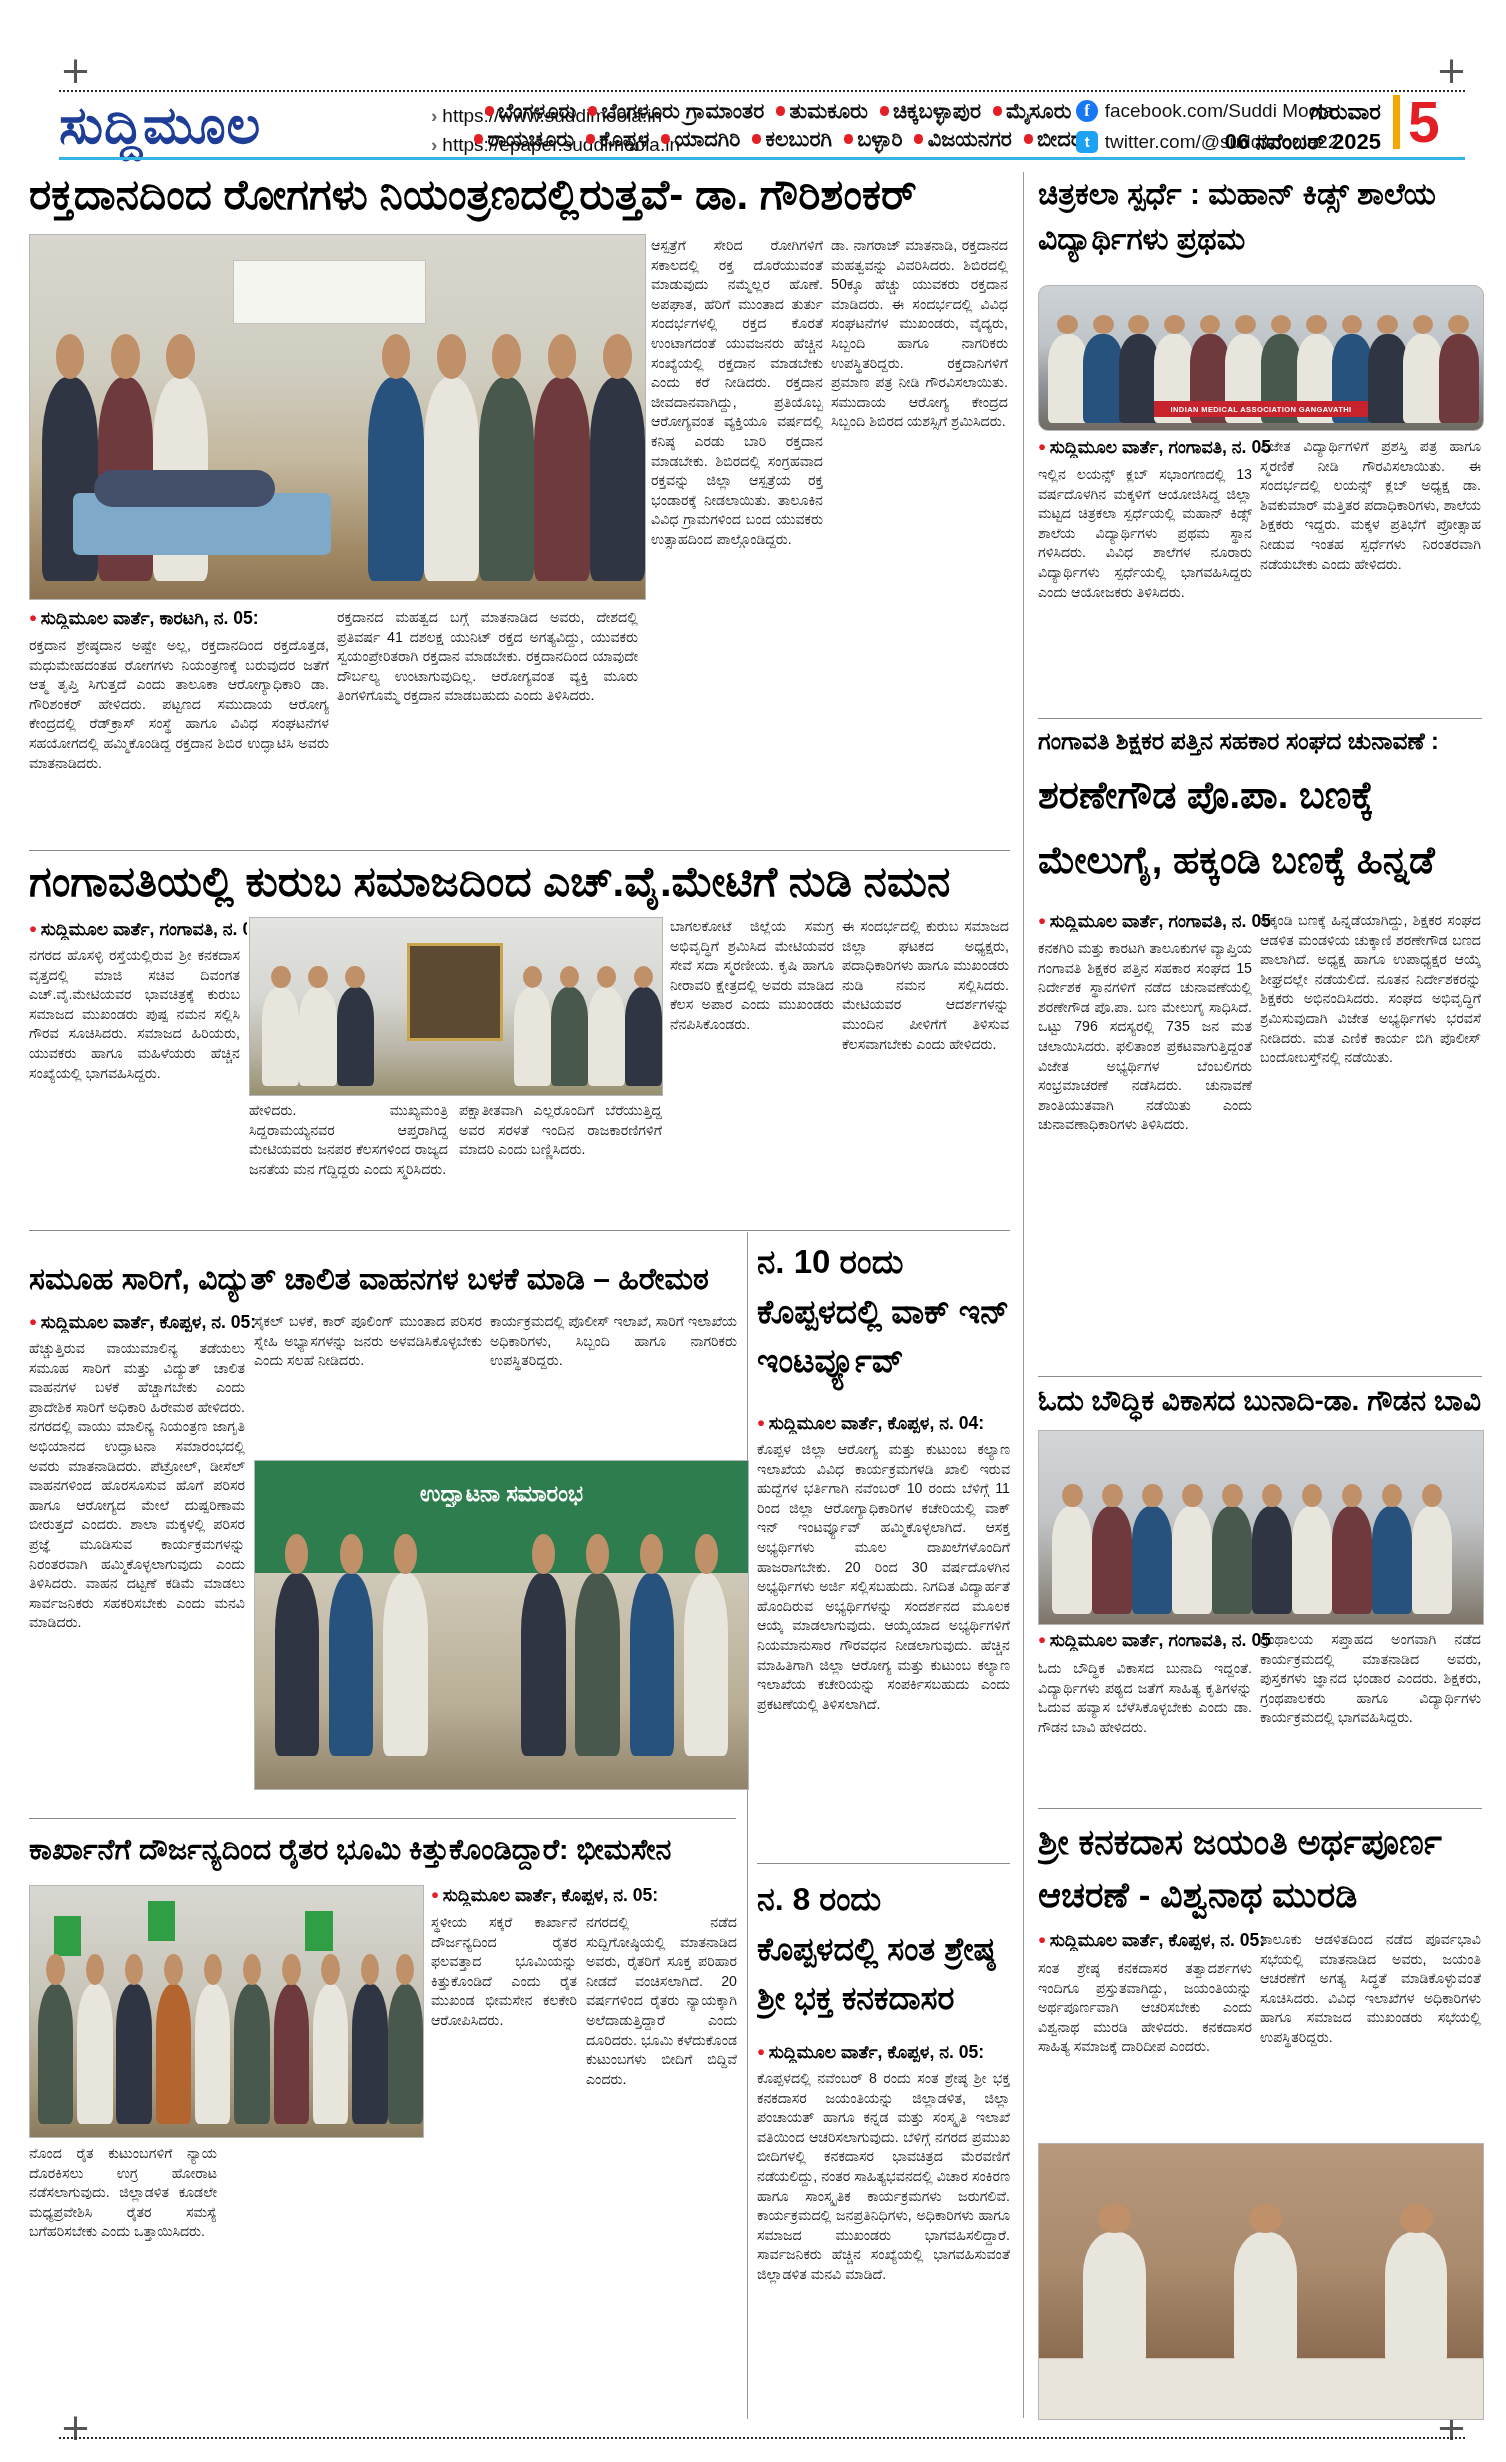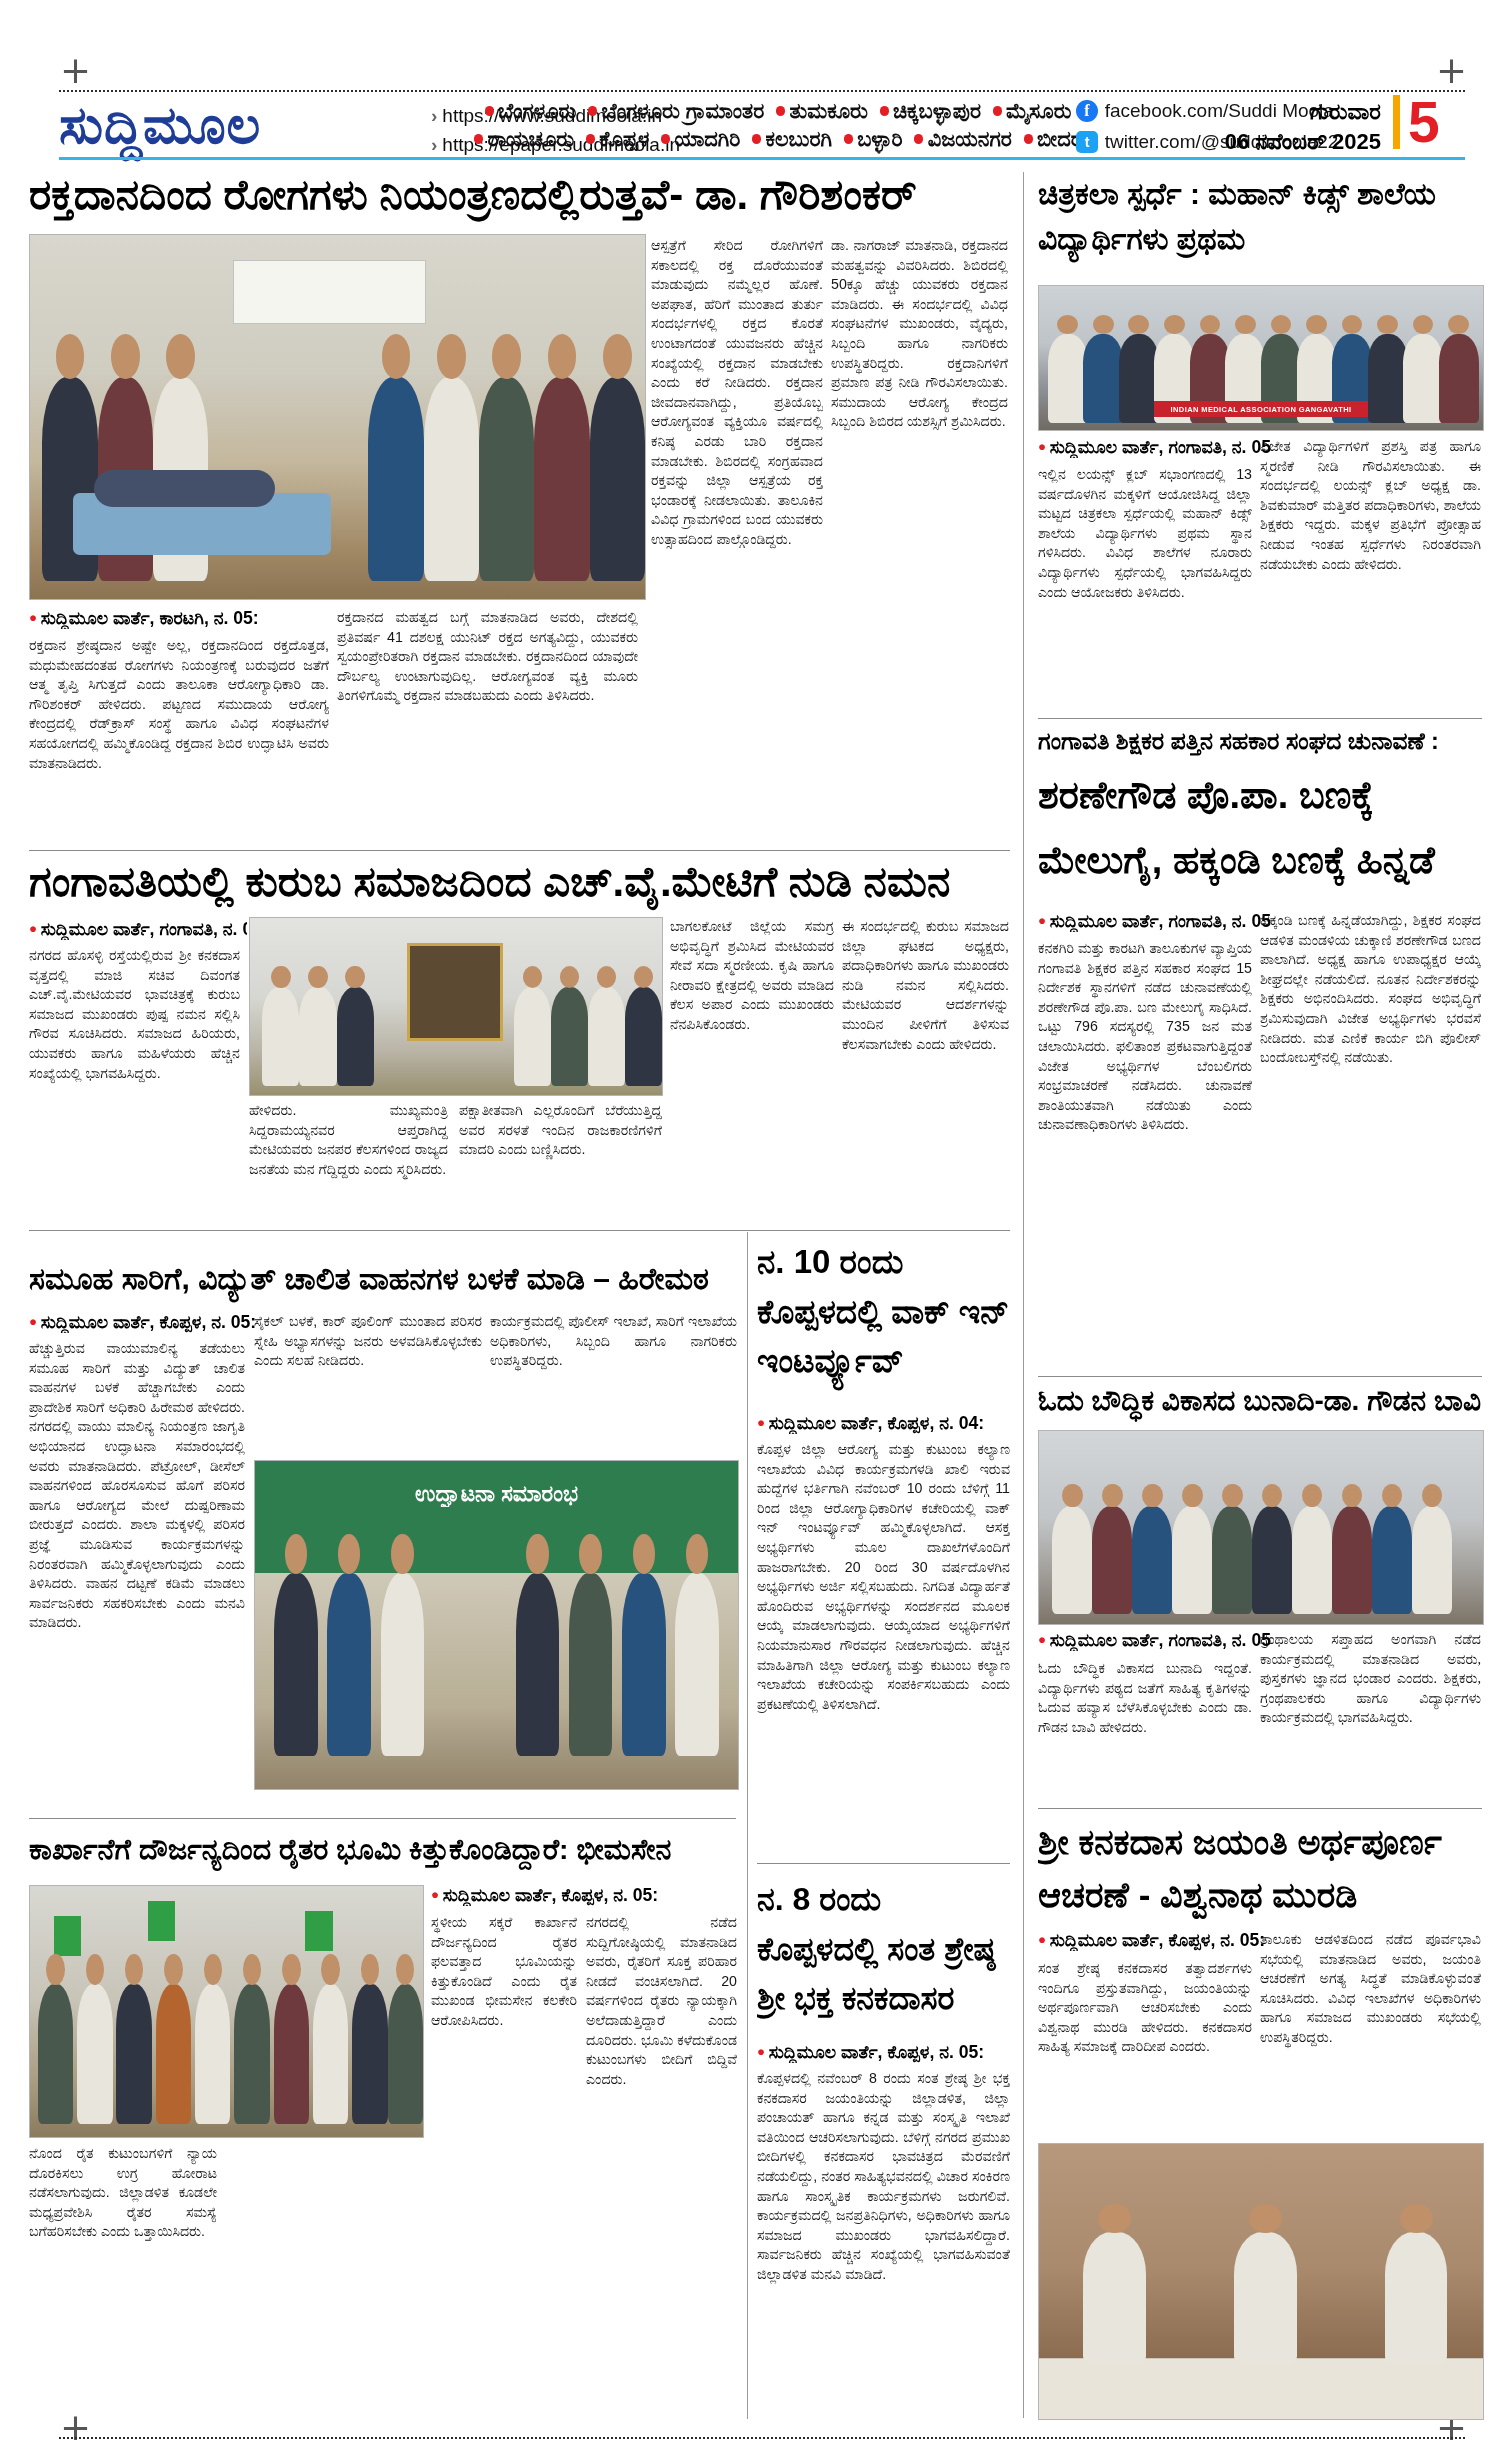--- a/index.html
+++ b/index.html
@@ -35,21 +35,21 @@
   
   .photo{position:absolute;overflow:hidden;border:0.8px solid #b5b5b5;}
   .photo .fig{position:absolute;bottom:5%;width:9%;height:56%;
       border-radius:45% 45% 10% 10% / 32% 32% 6% 6%;background:#3c4658;}
   .photo .fig::before{content:"";position:absolute;top:-21%;left:24%;width:52%;height:22%;
       border-radius:50%;background:#c09068;}
   .photo .fig.wh{background:#e7e5dc;} .photo .fig.mr{background:#6e3a3d;}
   .photo .fig.gr{background:#49584c;} .photo .fig.bl{background:#27527e;}
   .photo .fig.dk{background:#2f3542;} .photo .fig.or{background:#b4652f;}
   .ph-indoor{background:linear-gradient(180deg,#d9d7cd 0%,#cfccc0 38%,#c4b89e 62%,#a28a67 86%,#8b7352 100%);}
-  .ph-group{background:linear-gradient(180deg,#cdd2d6 0%,#bfc4c8 40%,#8e9298 70%,#6f6a62 100%);}
+  .ph-group{background:linear-gradient(180deg,#cdd2d6 0%,#bfc4c8 40%,#8e9298 70%,#6f6a62 100%);border-radius:10px;}
   .ph-statue{background:linear-gradient(180deg,#e3e4e0 0%,#d6d7d2 45%,#b9b4a6 75%,#97906f 100%);}
   .ph-green{background:linear-gradient(180deg,#2e7d4f 0%,#2e7d4f 34%,#cfc9b8 34%,#b8ae95 75%,#90836a 100%);}
   .ph-flags{background:linear-gradient(180deg,#d8d8d2 0%,#c8c4b8 45%,#a79a7e 80%,#8a7a5e 100%);}
   .ph-class{background:linear-gradient(180deg,#d2d6d8 0%,#c3c6c8 45%,#9b9892 78%,#7d7468 100%);}
   .ph-desk{background:linear-gradient(180deg,#b7987c 0%,#a98a6d 45%,#8e6f53 75%,#6f5038 100%);}
   .bed{position:absolute;left:7%;bottom:12%;width:42%;height:17%;background:#7fa9c9;border-radius:6.7px;}
   .bed::after{content:"";position:absolute;left:8%;top:-38%;width:70%;height:60%;background:#44506a;
       border-radius:33px;}
   .wallbanner{position:absolute;top:7%;left:33%;width:31%;height:17%;background:#f4f5ef;border:0.8px solid #c2c2c2;}
   .redstrip{position:absolute;bottom:9%;left:26%;width:48%;height:11%;background:#c8232c;color:#fff;
@@ -197,21 +197,21 @@
   <div class="bt" style="left:459px;top:1101px;width:203px;height:122px;">ಪಕ್ಷಾತೀತವಾಗಿ ಎಲ್ಲರೊಂದಿಗೆ ಬೆರೆಯುತ್ತಿದ್ದ ಅವರ ಸರಳತೆ ಇಂದಿನ ರಾಜಕಾರಣಿಗಳಿಗೆ ಮಾದರಿ ಎಂದು ಬಣ್ಣಿಸಿದರು.</div>
   <div class="bt" style="left:670px;top:917px;width:164px;height:306px;">ಬಾಗಲಕೋಟೆ ಜಿಲ್ಲೆಯ ಸಮಗ್ರ ಅಭಿವೃದ್ಧಿಗೆ ಶ್ರಮಿಸಿದ ಮೇಟಿಯವರ ಸೇವೆ ಸದಾ ಸ್ಮರಣೀಯ. ಕೃಷಿ ಹಾಗೂ ನೀರಾವರಿ ಕ್ಷೇತ್ರದಲ್ಲಿ ಅವರು ಮಾಡಿದ ಕೆಲಸ ಅಪಾರ ಎಂದು ಮುಖಂಡರು ನೆನಪಿಸಿಕೊಂಡರು.</div>
   <div class="bt" style="left:842px;top:917px;width:167px;height:306px;">ಈ ಸಂದರ್ಭದಲ್ಲಿ ಕುರುಬ ಸಮಾಜದ ಜಿಲ್ಲಾ ಘಟಕದ ಅಧ್ಯಕ್ಷರು, ಪದಾಧಿಕಾರಿಗಳು ಹಾಗೂ ಮುಖಂಡರು ನುಡಿ ನಮನ ಸಲ್ಲಿಸಿದರು. ಮೇಟಿಯವರ ಆದರ್ಶಗಳನ್ನು ಮುಂದಿನ ಪೀಳಿಗೆಗೆ ತಿಳಿಸುವ ಕೆಲಸವಾಗಬೇಕು ಎಂದು ಹೇಳಿದರು.</div>
 
   <div class="hl" style="left:29px;top:1259px;width:707px;height:45px;font-size:30px;line-height:1.3;">ಸಮೂಹ ಸಾರಿಗೆ, ವಿದ್ಯುತ್ ಚಾಲಿತ ವಾಹನಗಳ ಬಳಕೆ ಮಾಡಿ – ಹಿರೇಮಠ</div>
   <div class="byline" style="left:29px;top:1312px;width:226px;">ಸುದ್ದಿಮೂಲ ವಾರ್ತೆ, ಕೊಪ್ಪಳ, ನ. 05:</div>
   <div class="bt" style="left:29px;top:1339px;width:216px;height:465px;">ಹೆಚ್ಚುತ್ತಿರುವ ವಾಯುಮಾಲಿನ್ಯ ತಡೆಯಲು ಸಮೂಹ ಸಾರಿಗೆ ಮತ್ತು ವಿದ್ಯುತ್ ಚಾಲಿತ ವಾಹನಗಳ ಬಳಕೆ ಹೆಚ್ಚಾಗಬೇಕು ಎಂದು ಪ್ರಾದೇಶಿಕ ಸಾರಿಗೆ ಅಧಿಕಾರಿ ಹಿರೇಮಠ ಹೇಳಿದರು. ನಗರದಲ್ಲಿ ವಾಯು ಮಾಲಿನ್ಯ ನಿಯಂತ್ರಣ ಜಾಗೃತಿ ಅಭಿಯಾನದ ಉದ್ಘಾಟನಾ ಸಮಾರಂಭದಲ್ಲಿ ಅವರು ಮಾತನಾಡಿದರು. ಪೆಟ್ರೋಲ್, ಡೀಸೆಲ್ ವಾಹನಗಳಿಂದ ಹೊರಸೂಸುವ ಹೊಗೆ ಪರಿಸರ ಹಾಗೂ ಆರೋಗ್ಯದ ಮೇಲೆ ದುಷ್ಪರಿಣಾಮ ಬೀರುತ್ತದೆ ಎಂದರು. ಶಾಲಾ ಮಕ್ಕಳಲ್ಲಿ ಪರಿಸರ ಪ್ರಜ್ಞೆ ಮೂಡಿಸುವ ಕಾರ್ಯಕ್ರಮಗಳನ್ನು ನಿರಂತರವಾಗಿ ಹಮ್ಮಿಕೊಳ್ಳಲಾಗುವುದು ಎಂದು ತಿಳಿಸಿದರು. ವಾಹನ ದಟ್ಟಣೆ ಕಡಿಮೆ ಮಾಡಲು ಸಾರ್ವಜನಿಕರು ಸಹಕರಿಸಬೇಕು ಎಂದು ಮನವಿ ಮಾಡಿದರು.</div>
   <div class="bt" style="left:254px;top:1312px;width:228px;height:141px;">ಸೈಕಲ್ ಬಳಕೆ, ಕಾರ್ ಪೂಲಿಂಗ್ ಮುಂತಾದ ಪರಿಸರ ಸ್ನೇಹಿ ಅಭ್ಯಾಸಗಳನ್ನು ಜನರು ಅಳವಡಿಸಿಕೊಳ್ಳಬೇಕು ಎಂದು ಸಲಹೆ ನೀಡಿದರು.</div>
   <div class="bt" style="left:490px;top:1312px;width:247px;height:141px;">ಕಾರ್ಯಕ್ರಮದಲ್ಲಿ ಪೊಲೀಸ್ ಇಲಾಖೆ, ಸಾರಿಗೆ ಇಲಾಖೆಯ ಅಧಿಕಾರಿಗಳು, ಸಿಬ್ಬಂದಿ ಹಾಗೂ ನಾಗರಿಕರು ಉಪಸ್ಥಿತರಿದ್ದರು.</div>
 
-  <div class="photo ph-green" style="left:254px;top:1460px;width:483px;height:328px;">
+  <div class="photo ph-green" style="left:254px;top:1460px;width:483px;height:328px;padding-left:10px;">
     <span class="greentext">ಉದ್ಘಾಟನಾ ಸಮಾರಂಭ</span>
     <span class="fig dk" style="left:4%;bottom:10%;"></span>
     <span class="fig bl" style="left:15%;bottom:10%;"></span>
     <span class="fig wh" style="left:26%;bottom:10%;"></span>
     <span class="fig dk" style="left:54%;bottom:10%;"></span>
     <span class="fig gr" style="left:65%;bottom:10%;"></span>
     <span class="fig bl" style="left:76%;bottom:10%;"></span>
     <span class="fig wh" style="left:87%;bottom:10%;"></span>
   </div>
 

